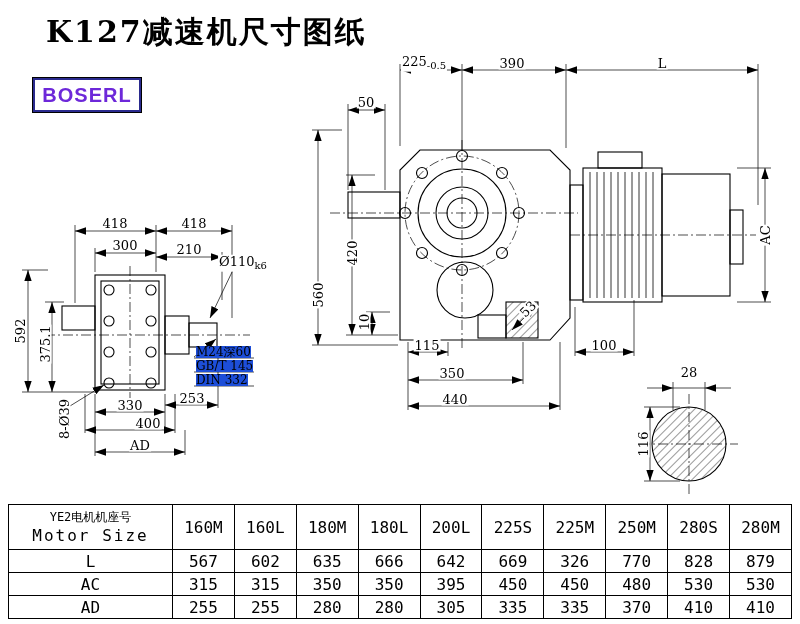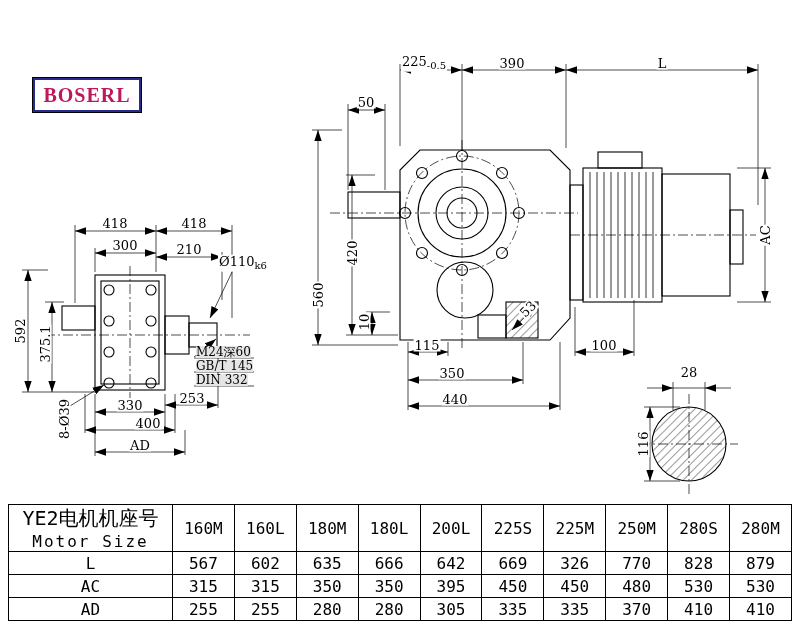--- a/index.html
+++ b/index.html
@@ -2,42 +2,43 @@
 <html><head>
 <meta charset="utf-8">
 <style>
   html,body{margin:0;padding:0;background:#fff;}
   .canvas{position:relative;width:800px;height:624px;background:#fff;overflow:hidden;
           font-family:"DejaVu Sans",sans-serif;color:#000;}
   .title{position:absolute;left:46px;top:12px;margin:0;font-size:30px;font-weight:700;
          font-family:"DejaVu Serif",serif;letter-spacing:2px;}
   .brand{position:absolute;left:33px;top:78px;width:104px;height:30px;border:2px solid #2a2a8e;
          box-shadow:0 0 0 1px #000;display:flex;align-items:center;justify-content:center;}
-  .brand span{font-family:Liberation Serif, serif;font-size:20px;font-weight:700;color:#be185d;letter-spacing:1px;}
+  .brand span{font-family:Liberation Sans, sans-serif;font-size:20px;font-weight:700;color:#6d28d9;letter-spacing:1px;}
   .art{position:absolute;left:0;top:0;}
   .lbl{position:absolute;font-family:"DejaVu Serif",serif;font-size:13px;line-height:1;
        white-space:nowrap;transform:translate(-50%,-50%);background:#fff;padding:0 1px;}
   .lbl.v{transform:translate(-50%,-50%) rotate(-90deg);}
   .lbl.d45{transform:translate(-50%,-50%) rotate(-45deg);}
   .lbl sub{font-size:10px;}
   .note{position:absolute;font-family:"DejaVu Serif",serif;font-size:12px;line-height:1;
-        white-space:nowrap;background:#e5e5e5;}
+        white-space:nowrap;background:#1d4ed8;}
   .dim-table{position:absolute;left:8px;top:504px;width:784px;border-collapse:collapse;
              table-layout:fixed;text-align:center;font-family:"DejaVu Sans Mono",monospace;
              font-size:16px;}
   .dim-table th,.dim-table td{border:1px solid #000;padding:0;font-weight:400;height:22px;}
   .dim-table thead th{height:44px;}
-  .hdr-cn{font-size:20px;text-align:center;}
+  .hdr-cn{font-size:12px;text-align:center;}
   .hdr-en{font-size:16px;letter-spacing:2px;text-align:center;}
 </style>
 </head>
 <body>
 
 <div class="canvas">
 
+  <h1 class="title">K127减速机尺寸图纸</h1>
   <div class="brand">
     <span>BOSERL</span>
   </div>
 
   <svg class="art" width="800" height="624" viewBox="0 0 800 624">
     <defs>
       <marker id="ar" viewBox="0 0 11 7" markerWidth="12" markerHeight="8" refX="10.5" refY="3.5" orient="auto-start-reverse" markerUnits="userSpaceOnUse">
         <path d="M0,0 L10.5,3.5 L0,7 Z" fill="#000"></path>
       </marker>
       <pattern id="hatch" width="6" height="6" patternUnits="userSpaceOnUse" patternTransform="rotate(45)">

